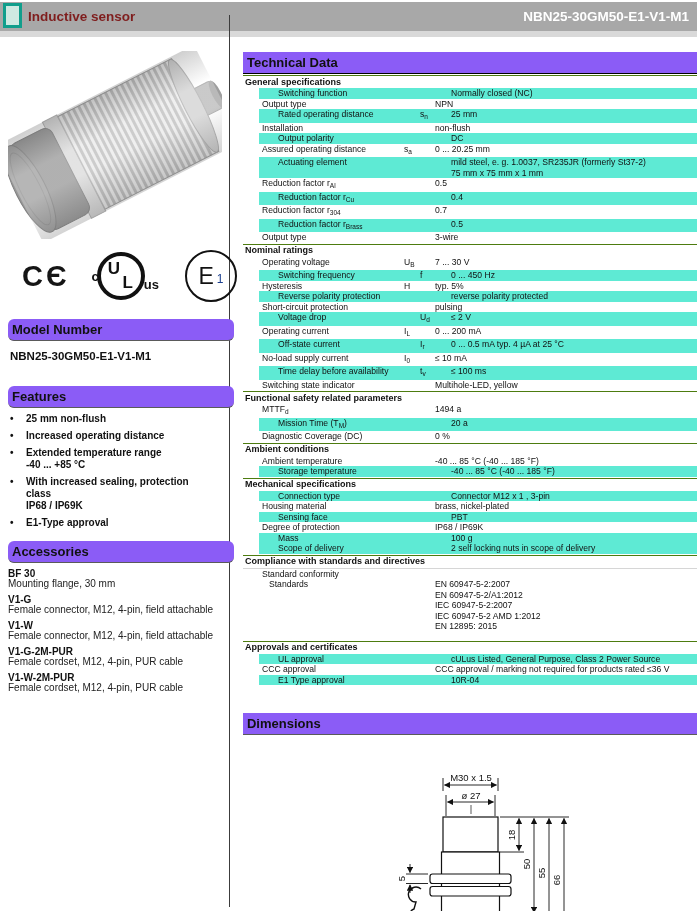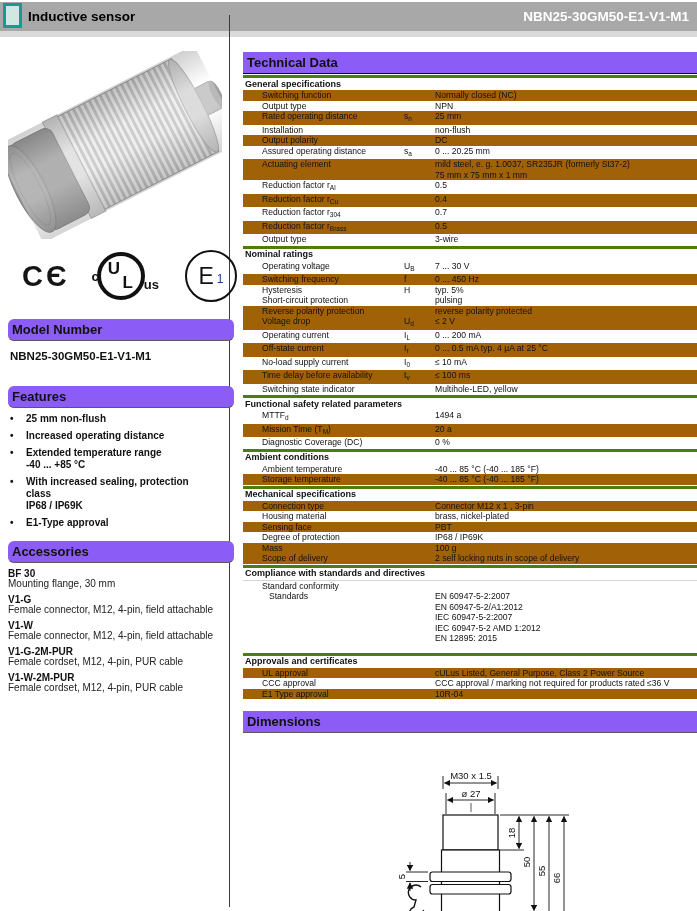--- a/index.html
+++ b/index.html
@@ -4,21 +4,21 @@
 <style>
   html,body{margin:0;padding:0;}
   body{width:697px;height:911px;position:relative;background:#fff;
        font-family:"Liberation Sans",sans-serif;color:#111;overflow:hidden;}
 
   
   .topbar{position:absolute;top:2px;left:0;width:697px;height:29px;background:#a8a8a8;}
   .brand-square{position:absolute;top:3px;left:3px;width:13px;height:19px;
                 border:3px solid #119e8c;background:#cfe9e2;}
   .topbar-title{position:absolute;left:28px;top:0;height:29px;line-height:29px;
-                color:#000000;font-weight:bold;font-size:13.5px;}
+                color:#7f1d1d;font-weight:bold;font-size:13.5px;}
   .topbar-pn{position:absolute;right:8px;top:0;height:29px;line-height:29px;
              color:#fff;font-weight:bold;font-size:13.5px;}
   .substrip{position:absolute;top:31px;left:0;width:697px;height:6px;background:#d9d9d9;}
 
   
   .columns{position:absolute;top:37px;left:0;right:0;bottom:0;display:flex;}
   .divider{position:absolute;left:229px;top:15px;bottom:4px;width:1px;background:#3c3c3c;}
   .leftcol{width:276px;box-sizing:border-box;padding-left:8px;}
   .rightcol{flex:1;box-sizing:border-box;margin-left:6px;padding-right:8px;}
 
@@ -49,33 +49,33 @@
   .feat .dot{width:16px;font-weight:bold;font-size:10px;line-height:12px;}
   .feat .txt{font-weight:bold;font-size:10px;line-height:12px;white-space:pre-line;}
   .acc-band{margin-top:12px;}
   .acc-item{margin-top:5px;}
   .acc-name{font-weight:bold;font-size:10px;line-height:11px;}
   .acc-desc{font-size:10px;line-height:10px;color:#222;}
 
   
   .td-band{margin-top:15px;border-bottom:1px solid #000;}
   .tech{font-size:8.6px;margin-top:1px;}
-  .sec-h{font-weight:bold;font-size:9px;border-top:3px solid #4d7c0f;
+  .sec-h{font-weight:bold;font-size:9px;border-top:1px solid #4d7c0f;
          padding:1.5px 0 1px 2px;line-height:9.5px;margin-top:1px;}
   .sec-gap{margin-top:9px;}
   .trow{display:grid;grid-template-columns:142px 31px auto;padding-left:19px;
         min-height:10.5px;line-height:10.5px;}
-  .trow.shade{background:#a16207;}
+  .trow.shade{background:#5eead4;margin-left:16px;}
   .trow.sub{border-top:1px solid #d6d6d6;}
   .trow.sub2{padding-left:26px;grid-template-columns:135px 31px auto;}
   .trow .val div{line-height:10.5px;}
   sub{font-size:6.5px;vertical-align:-2px;}
 
   
-  .dim-band{margin-top:12px;}
+  .dim-band{margin-top:28px;}
   .dim-svg{display:block;margin-top:2px;}
   .dim-svg text{font-family:"Liberation Sans",sans-serif;font-size:9.5px;fill:#111;}
 </style>
 </head>
 <body>
 
 <div class="topbar">
   <div class="topbar-title">Inductive sensor</div>
   <div class="topbar-pn">NBN25-30GM50-E1-V1-M1</div>
 </div>
@@ -262,29 +262,29 @@
         <div class="trow shade">
           <span>Switching frequency</span>
           <span>f</span>
           <div class="val">0 ... 450 Hz</div>
         </div>
         <div class="trow">
           <span>Hysteresis</span>
           <span>H</span>
           <div class="val">typ. 5%</div>
         </div>
+        <div class="trow shade">
+          <span>Reverse polarity protection</span>
+          <span></span>
+          <div class="val">reverse polarity protected</div>
+        </div>
         <div class="trow">
           <span>Short-circuit protection</span>
           <span></span>
           <div class="val">pulsing</div>
-        </div>
-        <div class="trow shade">
-          <span>Reverse polarity protection</span>
-          <span></span>
-          <div class="val">reverse polarity protected</div>
         </div>
         <div class="trow shade">
           <span>Voltage drop</span>
           <span>U<sub>d</sub></span>
           <div class="val">≤ 2 V</div>
         </div>
         <div class="trow">
           <span>Operating current</span>
           <span>I<sub>L</sub></span>
           <div class="val">0 ... 200 mA</div>

